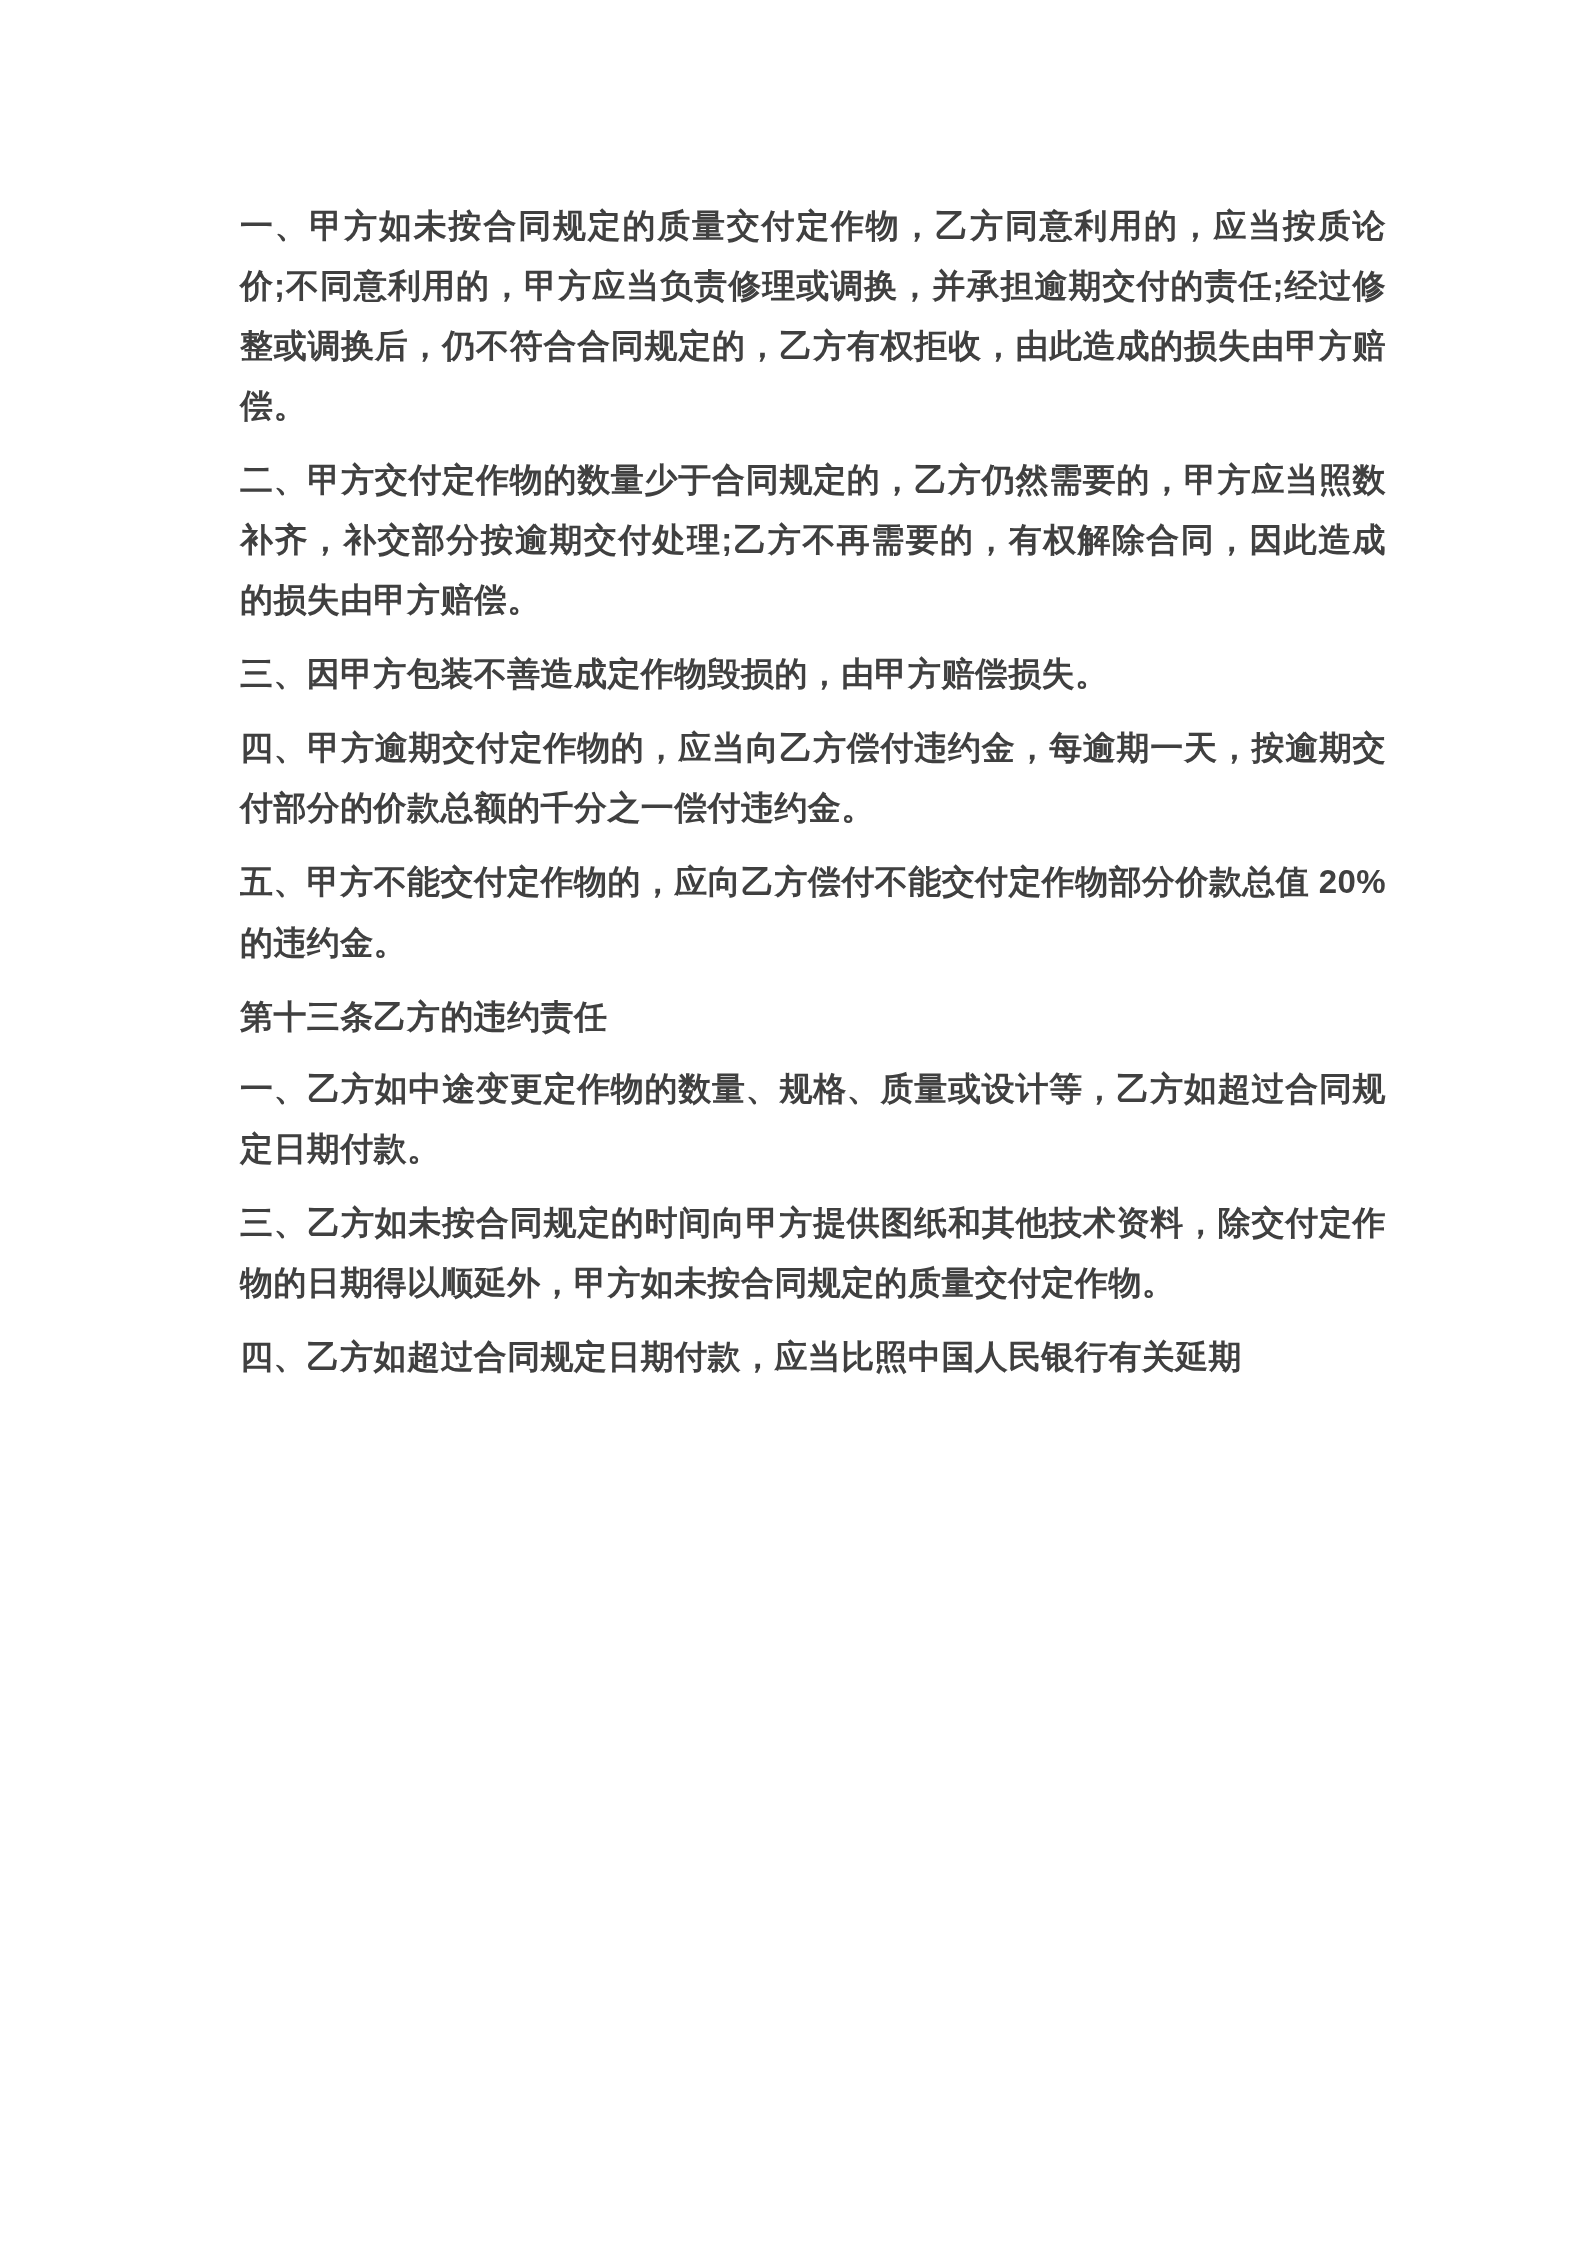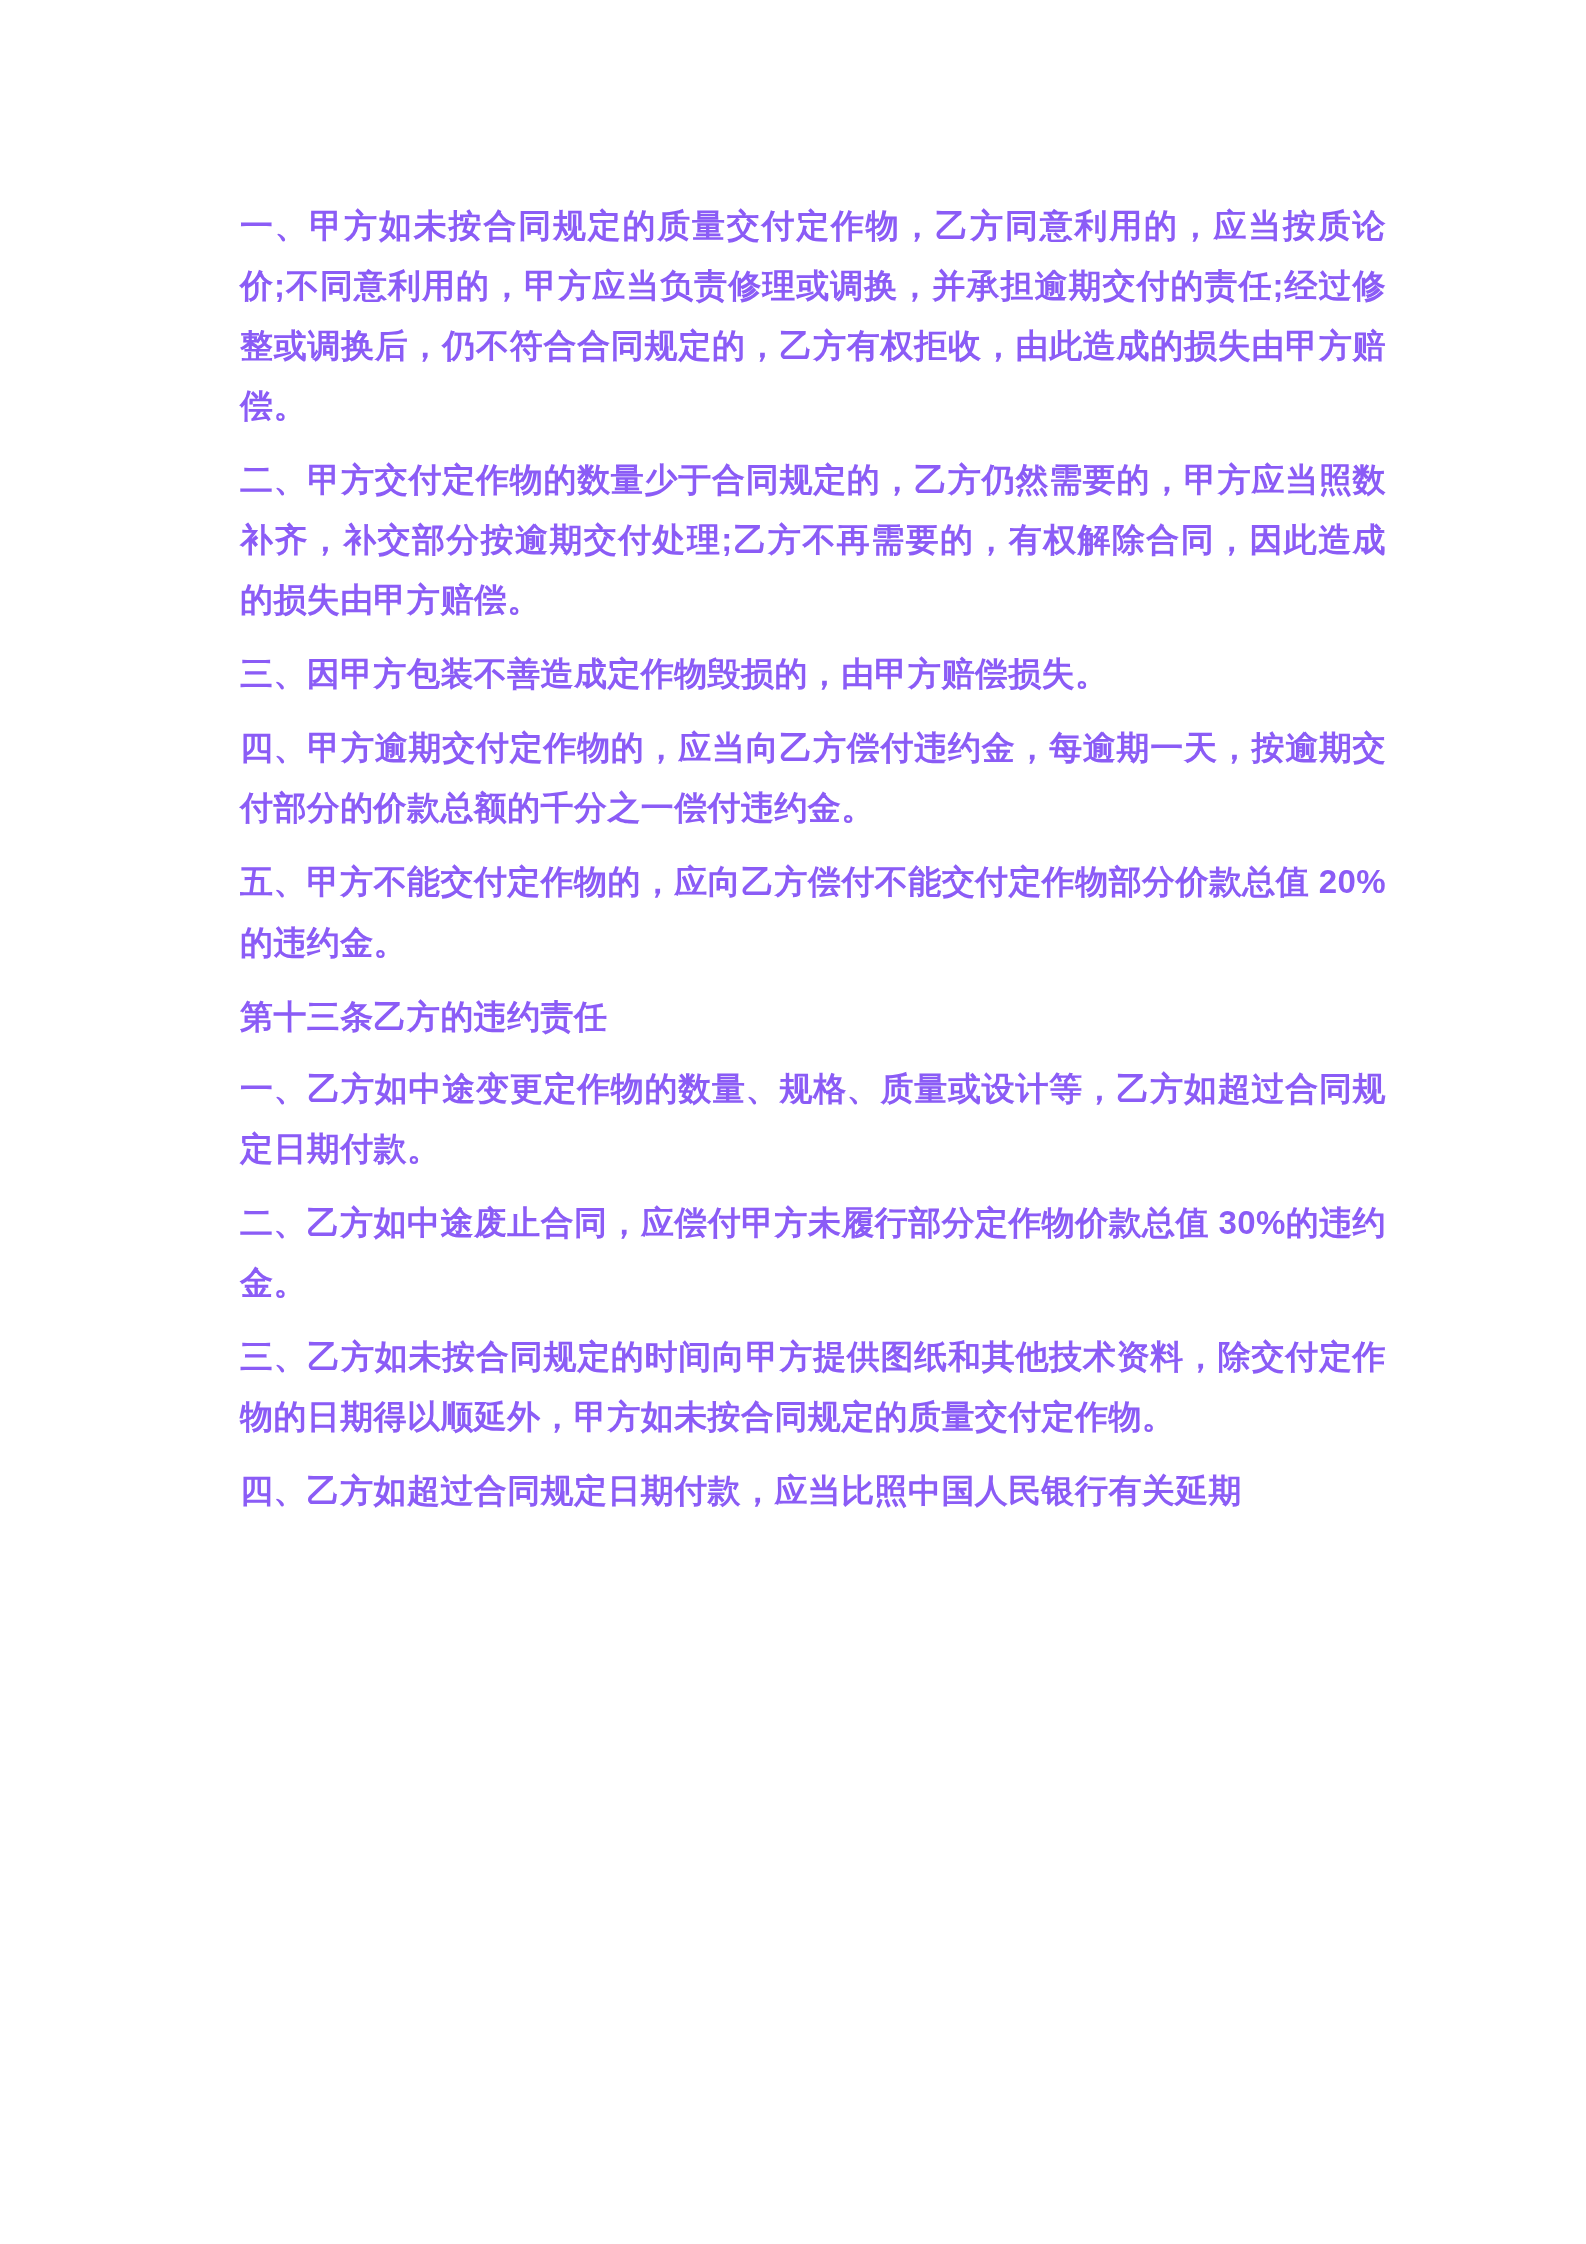--- a/index.html
+++ b/index.html
@@ -27,38 +27,37 @@
   }
   .para {
     font-size: 33px;
     font-weight: 700;
     line-height: 1.82;
     letter-spacing: 0.4px;
     margin: 0 0 14px 0;
     text-align: justify;
     text-justify: inter-ideograph;
     word-break: break-all;
-    color: #8b5cf6;
+    color: #404040;
   }
   .para.heading {
     margin-bottom: 12px;
   }
   .para:last-child {
     margin-bottom: 0;
   }
 </style>
 </head>
 <body>
 
 <div class="page">
   <div class="doc-body">
     <p class="para">一、甲方如未按合同规定的质量交付定作物，乙方同意利用的，应当按质论价;不同意利用的，甲方应当负责修理或调换，并承担逾期交付的责任;经过修整或调换后，仍不符合合同规定的，乙方有权拒收，由此造成的损失由甲方赔偿。</p>
     <p class="para">二、甲方交付定作物的数量少于合同规定的，乙方仍然需要的，甲方应当照数补齐，补交部分按逾期交付处理;乙方不再需要的，有权解除合同，因此造成的损失由甲方赔偿。</p>
     <p class="para">三、因甲方包装不善造成定作物毁损的，由甲方赔偿损失。</p>
     <p class="para">四、甲方逾期交付定作物的，应当向乙方偿付违约金，每逾期一天，按逾期交付部分的价款总额的千分之一偿付违约金。</p>
     <p class="para">五、甲方不能交付定作物的，应向乙方偿付不能交付定作物部分价款总值 20%的违约金。</p>
     <p class="para heading">第十三条乙方的违约责任</p>
     <p class="para">一、乙方如中途变更定作物的数量、规格、质量或设计等，乙方如超过合同规定日期付款。</p>
-    <p class="para">二、乙方如中途废止合同，应偿付甲方未履行部分定作物价款总值 30%的违约金。</p>
     <p class="para">三、乙方如未按合同规定的时间向甲方提供图纸和其他技术资料，除交付定作物的日期得以顺延外，甲方如未按合同规定的质量交付定作物。</p>
     <p class="para">四、乙方如超过合同规定日期付款，应当比照中国人民银行有关延期</p>
   </div>
 </div>
 
 </body></html>

